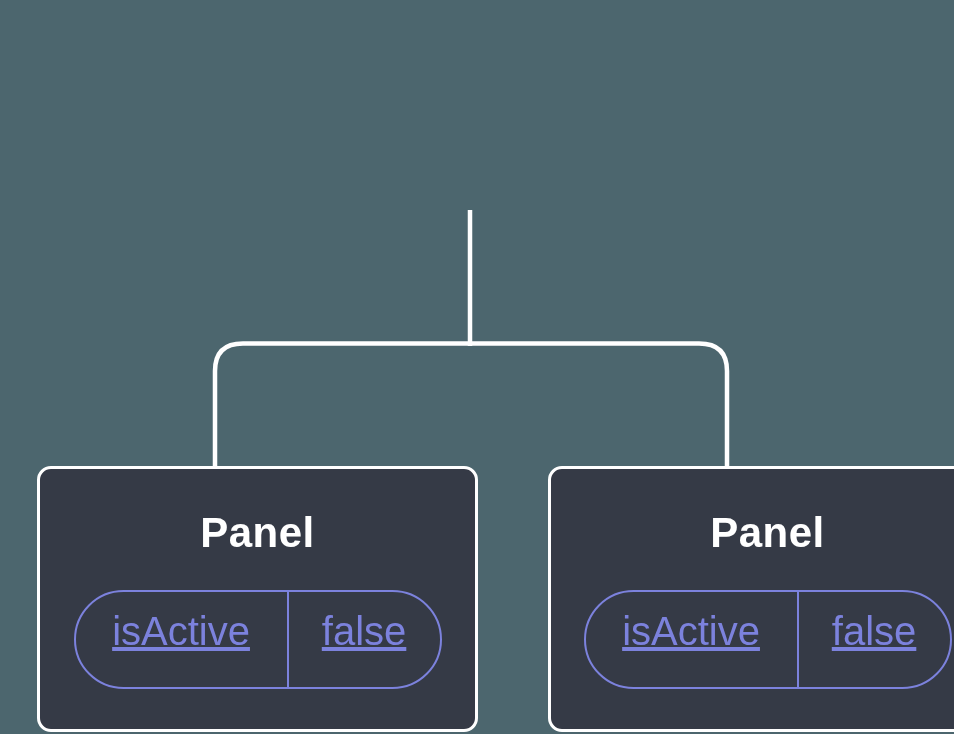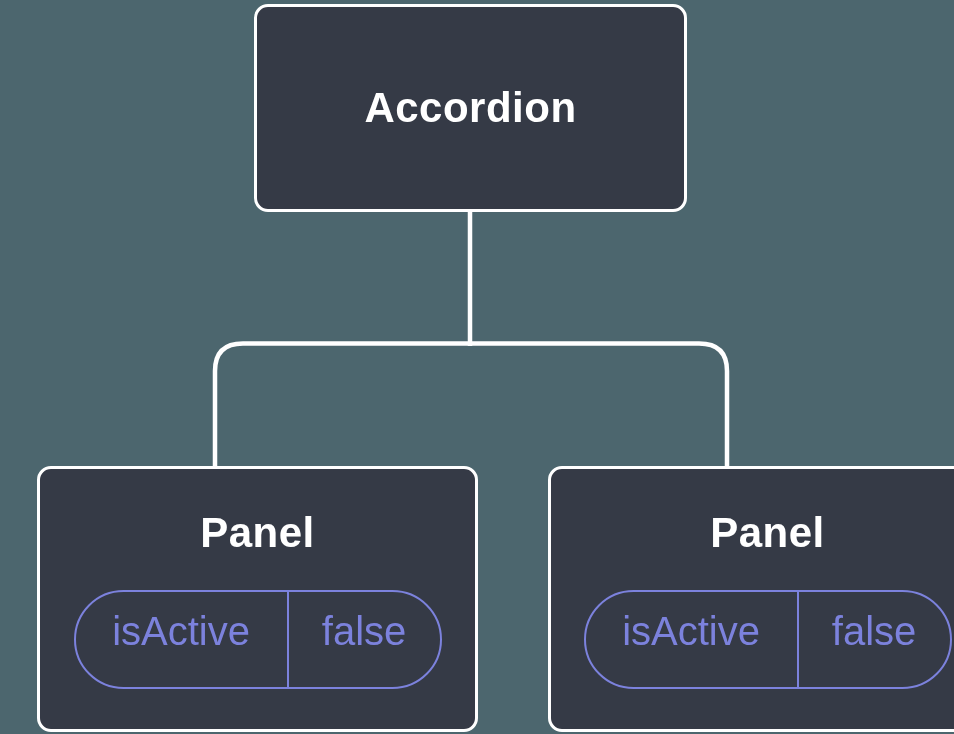--- a/index.html
+++ b/index.html
@@ -81,42 +81,40 @@
     color: var(--accent, #7c82dd);
     font-size: 40px;
     font-weight: 400;
   }
   .pill-cell {
     display: flex;
     align-items: center;
     justify-content: center;
     line-height: 1;
     padding-bottom: 18px;
+    text-decoration: underline;
   }
   .pill-key {
     flex: 0 0 58%;
     border-right: 2.5px solid var(--accent, #7c82dd);
   }
   .pill-value {
     flex: 1 1 auto;
   }
 </style>
 </head>
 <body>
 
 <div class="stage">
 
   <svg class="connectors" viewBox="0 0 954 734" xmlns="http://www.w3.org/2000/svg">
     <path class="connector" d="M470 210 L470 346"></path>
     <path class="connector" d="M215 470 L215 371 Q215 343.5 243 343.5 L699 343.5 Q727 343.5 727 371 L727 470"></path>
   </svg>
 
-  <div class="node node-root">
-    <span class="node-title">Accordion</span>
-  </div>
 
   <div class="node node-panel node-panel-left">
     <span class="node-title panel-title">Panel</span>
     <div class="state-pill">
       <span class="pill-cell pill-key">isActive</span>
       <span class="pill-cell pill-value">false</span>
     </div>
   </div>
 
   <div class="node node-panel node-panel-right">

